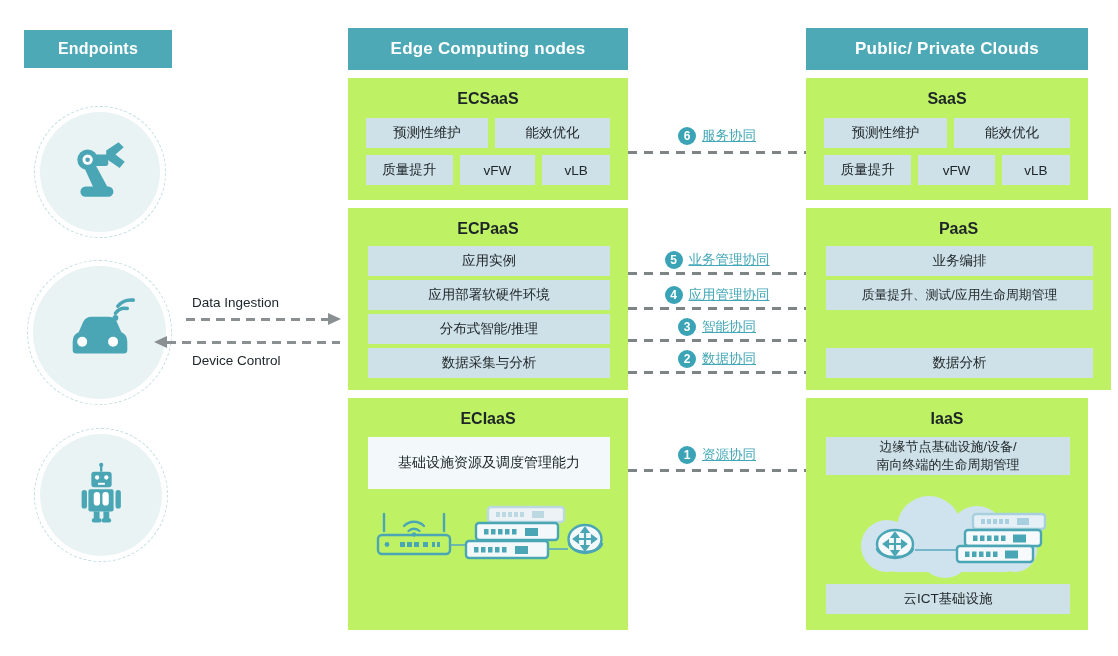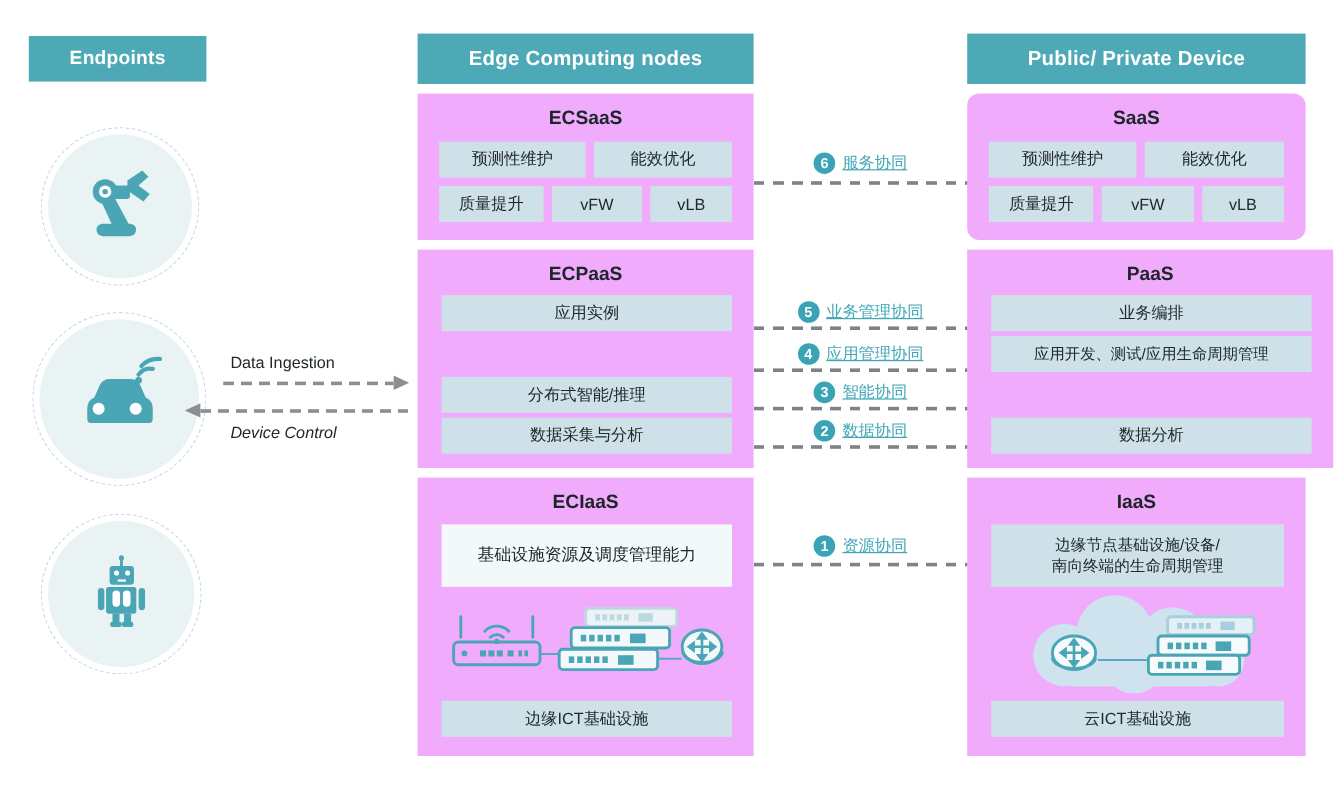--- a/index.html
+++ b/index.html
@@ -5,36 +5,36 @@
   html,body{margin:0;padding:0;background:#fff;}
   #canvas{position:relative;width:1118px;height:656px;background:#fff;overflow:hidden;
           font-family:"Liberation Sans","DejaVu Sans",sans-serif;color:#20282b;}
 
   .hdr{position:absolute;background:#4ea9b7;color:#fff;font-weight:bold;
        display:flex;align-items:center;justify-content:center;font-size:17px;letter-spacing:.2px;text-align:center;}
   #hdr-endpoints{left:24px;top:30px;width:148px;height:38px;font-size:16px;}
   #hdr-edge{left:348px;top:28px;width:280px;height:42px;}
   #hdr-clouds{left:806px;top:28px;width:282px;height:42px;}
 
-  .panel{position:absolute;background:#f0abfc;}
+  .panel{position:absolute;background:#bef264;}
   .panel-title{position:absolute;left:0;right:0;top:12px;text-align:center;
                font-weight:bold;font-size:16px;color:#1d2528;}
   .row{position:absolute;left:20px;right:18px;height:30px;background:#cfe1e8;
        display:flex;align-items:center;justify-content:center;font-size:13.5px;color:#20282b;}
   .row.light{background:#f3f9fb;}
   .cells{position:absolute;left:18px;right:18px;height:30px;display:flex;gap:7px;}
   .cell{background:#cfe1e8;display:flex;align-items:center;justify-content:center;
         font-size:13.5px;color:#20282b;}
 
   
   #box-ecsaas{left:348px;top:78px;width:280px;height:122px;}
   #box-ecpaas{left:348px;top:208px;width:280px;height:182px;}
   #box-eciaas{left:348px;top:398px;width:280px;height:232px;}
   
-  #box-saas{left:806px;top:78px;width:282px;height:122px;border-radius:10px;}
+  #box-saas{left:806px;top:78px;width:282px;height:122px;}
   #box-paas{left:806px;top:208px;width:282px;height:182px;padding-left:23px;}
   #box-iaas{left:806px;top:398px;width:282px;height:232px;}
 
   
   .ep-circle{position:absolute;border-radius:50%;background:#e9f3f4;
              display:flex;align-items:center;justify-content:center;}
   .ep-circle::after{content:"";position:absolute;inset:-6px;border-radius:50%;
              border:1px dashed #c2dde1;}
   #ep1{left:40px;top:112px;width:120px;height:120px;}
   #ep2{left:33px;top:266px;width:133px;height:133px;}
@@ -62,21 +62,21 @@
   .eciaas-cap{font-size:14px;}
   .svg-wrap{position:absolute;display:flex;align-items:center;justify-content:center;}
 </style>
 </head>
 <body>
 
 <div id="canvas">
 
   <div class="hdr" id="hdr-endpoints">Endpoints</div>
   <div class="hdr" id="hdr-edge">Edge Computing nodes</div>
-  <div class="hdr" id="hdr-clouds">Public/ Private Device</div>
+  <div class="hdr" id="hdr-clouds">Public/ Private Clouds</div>
 
   <div class="ep-circle" id="ep1">
     <span>
       <svg width="66" height="66" viewBox="0 0 64 64">
         <g fill="#4aa6b5">
           <rect x="13" y="48" width="32" height="10" rx="5"></rect>
           <polygon points="16,28 26,24 40,50 27,52"></polygon>
           <rect x="24" y="17" width="16" height="11" rx="2"></rect>
           <path d="M38 13 L50 5 L55 10 L47 17 L56 24 L51 30 L38 21 Z"></path>
         </g>
@@ -125,38 +125,39 @@
       </svg>
     </span>
   </div>
 
   <div class="flow-label" style="left:192px;top:295px;">Data Ingestion</div>
   <div class="dash-h" style="left:186px;top:318px;width:142px;"></div>
   <div class="arrow-head-r" style="left:328px;top:313px;"></div>
 
   <div class="arrow-head-l" style="left:154px;top:336px;"></div>
   <div class="dash-h" style="left:167px;top:341px;width:173px;"></div>
-  <div class="flow-label" style="left:192px;top:353px;font-style:italic;">Device Control</div>
+  <div class="flow-label" style="left:192px;top:353px;">Device Control</div>
 
   <div class="panel" id="box-ecsaas">
     <div class="panel-title">ECSaaS</div>
     <div class="cells" style="top:40px;">
       <div class="cell" style="flex:1.06;">预测性维护</div>
       <div class="cell" style="flex:1;">能效优化</div>
     </div>
     <div class="cells" style="top:77px;">
       <div class="cell" style="flex:1.15;">质量提升</div>
       <div class="cell" style="flex:1;">vFW</div>
       <div class="cell" style="flex:0.9;">vLB</div>
     </div>
   </div>
 
   <div class="panel" id="box-ecpaas">
     <div class="panel-title">ECPaaS</div>
     <div class="row" style="top:38px;">应用实例</div>
+    <div class="row" style="top:72px;">应用部署软硬件环境</div>
     <div class="row" style="top:106px;">分布式智能/推理</div>
     <div class="row" style="top:140px;">数据采集与分析</div>
   </div>
 
   <div class="panel" id="box-eciaas">
     <div class="panel-title">ECIaaS</div>
     <div class="row light eciaas-cap" style="top:39px;height:52px;">基础设施资源及调度管理能力</div>
     <div class="svg-wrap" style="left:0;right:0;top:100px;height:74px;">
       <svg width="232" height="72" viewBox="0 0 232 72">
 
@@ -217,46 +218,45 @@
         <g stroke="#4aa6b5" stroke-width="2.2" stroke-linecap="round" fill="#4aa6b5">
           <line x1="213" y1="32" x2="213" y2="48"></line>
           <line x1="205" y1="40" x2="221" y2="40"></line>
           <path d="M213 29 l-3 4 h6 z"></path>
             <path d="M213 51 l-3 -4 h6 z"></path>
           <path d="M202 40 l4 -3 v6 z"></path>
             <path d="M224 40 l-4 -3 v6 z"></path>
         </g>
       </svg>
     </div>
-    <div class="row" style="top:186px;">边缘ICT基础设施</div>
   </div>
 
   <div class="panel" id="box-saas">
     <div class="panel-title">SaaS</div>
     <div class="cells" style="top:40px;">
       <div class="cell" style="flex:1.06;">预测性维护</div>
       <div class="cell" style="flex:1;">能效优化</div>
     </div>
     <div class="cells" style="top:77px;">
       <div class="cell" style="flex:1.15;">质量提升</div>
       <div class="cell" style="flex:1;">vFW</div>
       <div class="cell" style="flex:0.9;">vLB</div>
     </div>
   </div>
 
   <div class="panel" id="box-paas">
     <div class="panel-title">PaaS</div>
     <div class="row" style="top:38px;">业务编排</div>
-    <div class="row" style="top:72px;font-size:12.8px;">应用开发、测试/应用生命周期管理</div>
+    <div class="row" style="top:72px;font-size:12.8px;">质量提升、测试/应用生命周期管理</div>
     <div class="row" style="top:140px;">数据分析</div>
   </div>
 
   <div class="panel" id="box-iaas">
     <div class="panel-title">IaaS</div>
-    <div class="row iaas-cap" style="top:39px;height:52px;flex-direction:column;">
+    <div class="row iaas-cap" style="top:39px;height:38px;flex-direction:column;">
       <span>边缘节点基础设施/设备/</span>
       <span>南向终端的生命周期管理</span>
     </div>
     <div class="svg-wrap" style="left:0;right:0;top:94px;height:86px;">
       <svg width="244" height="86" viewBox="0 0 244 86">
 
         <g fill="#cfe3ee">
           <circle cx="62" cy="54" r="26"></circle>
           <circle cx="104" cy="36" r="32"></circle>
           <circle cx="152" cy="42" r="28"></circle>

